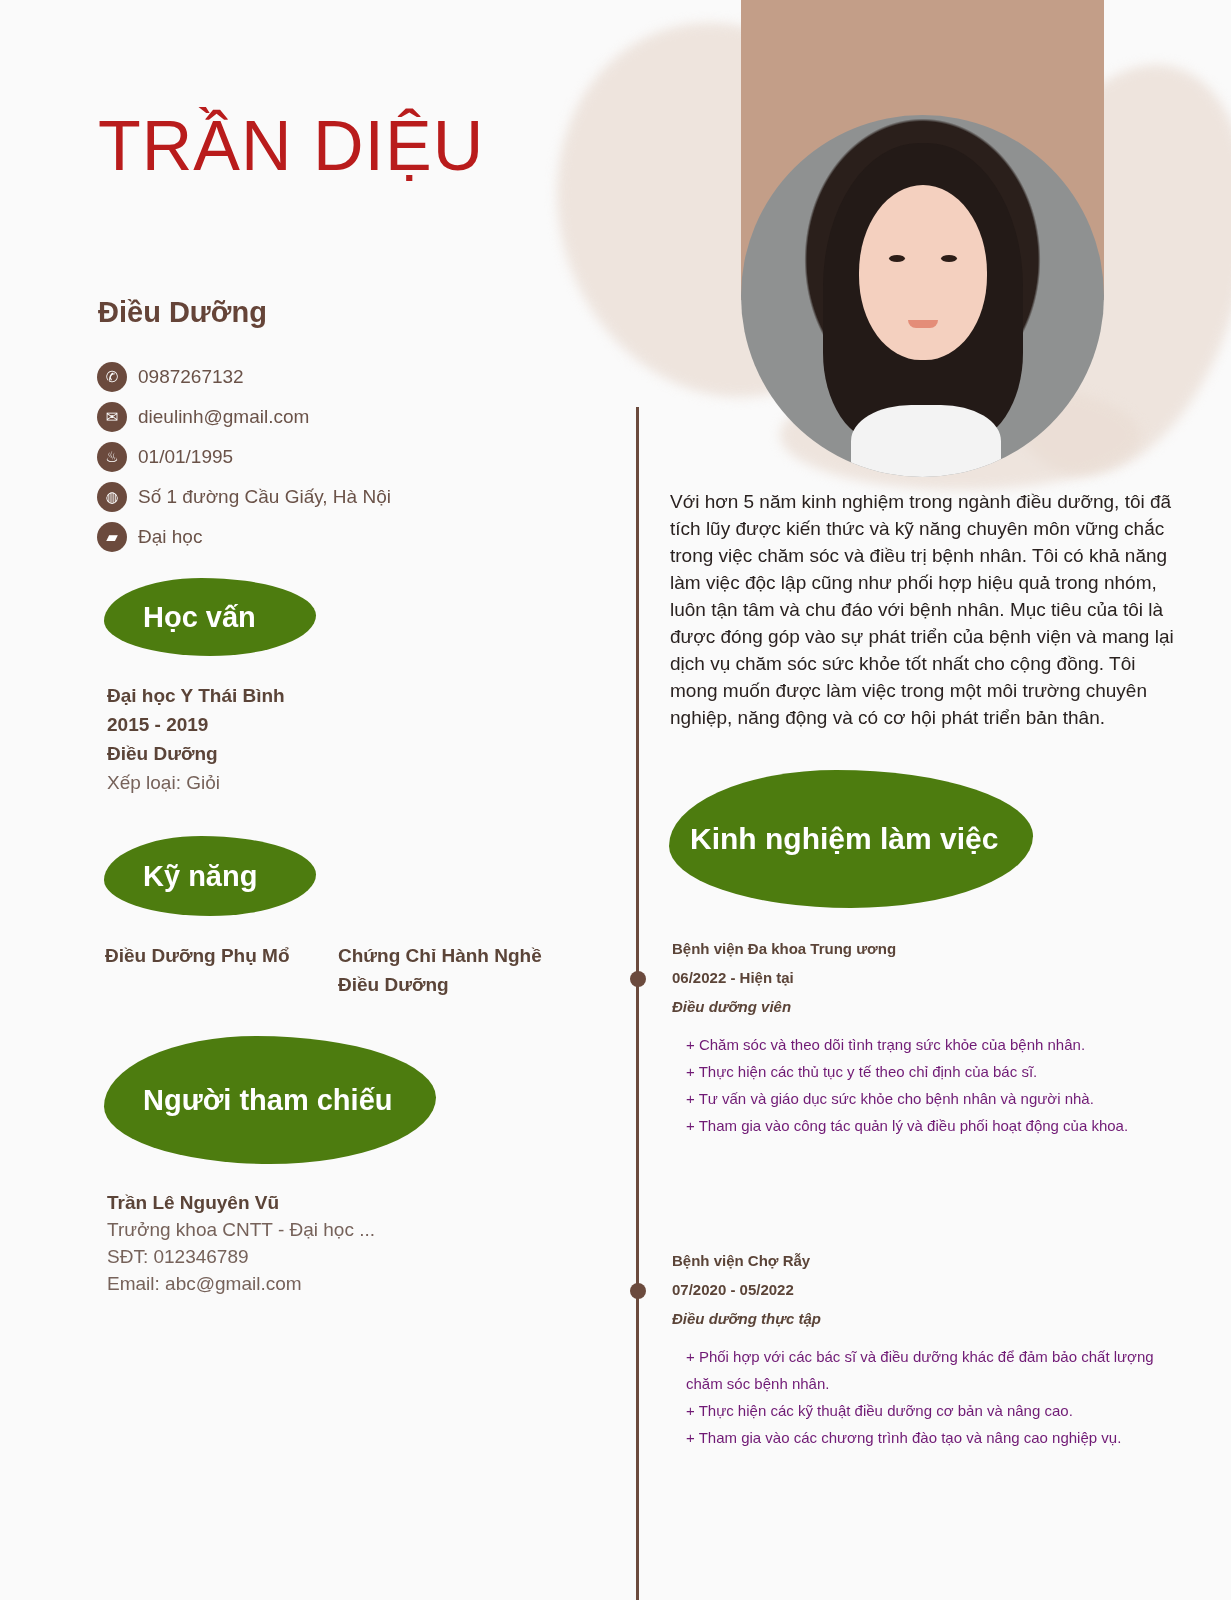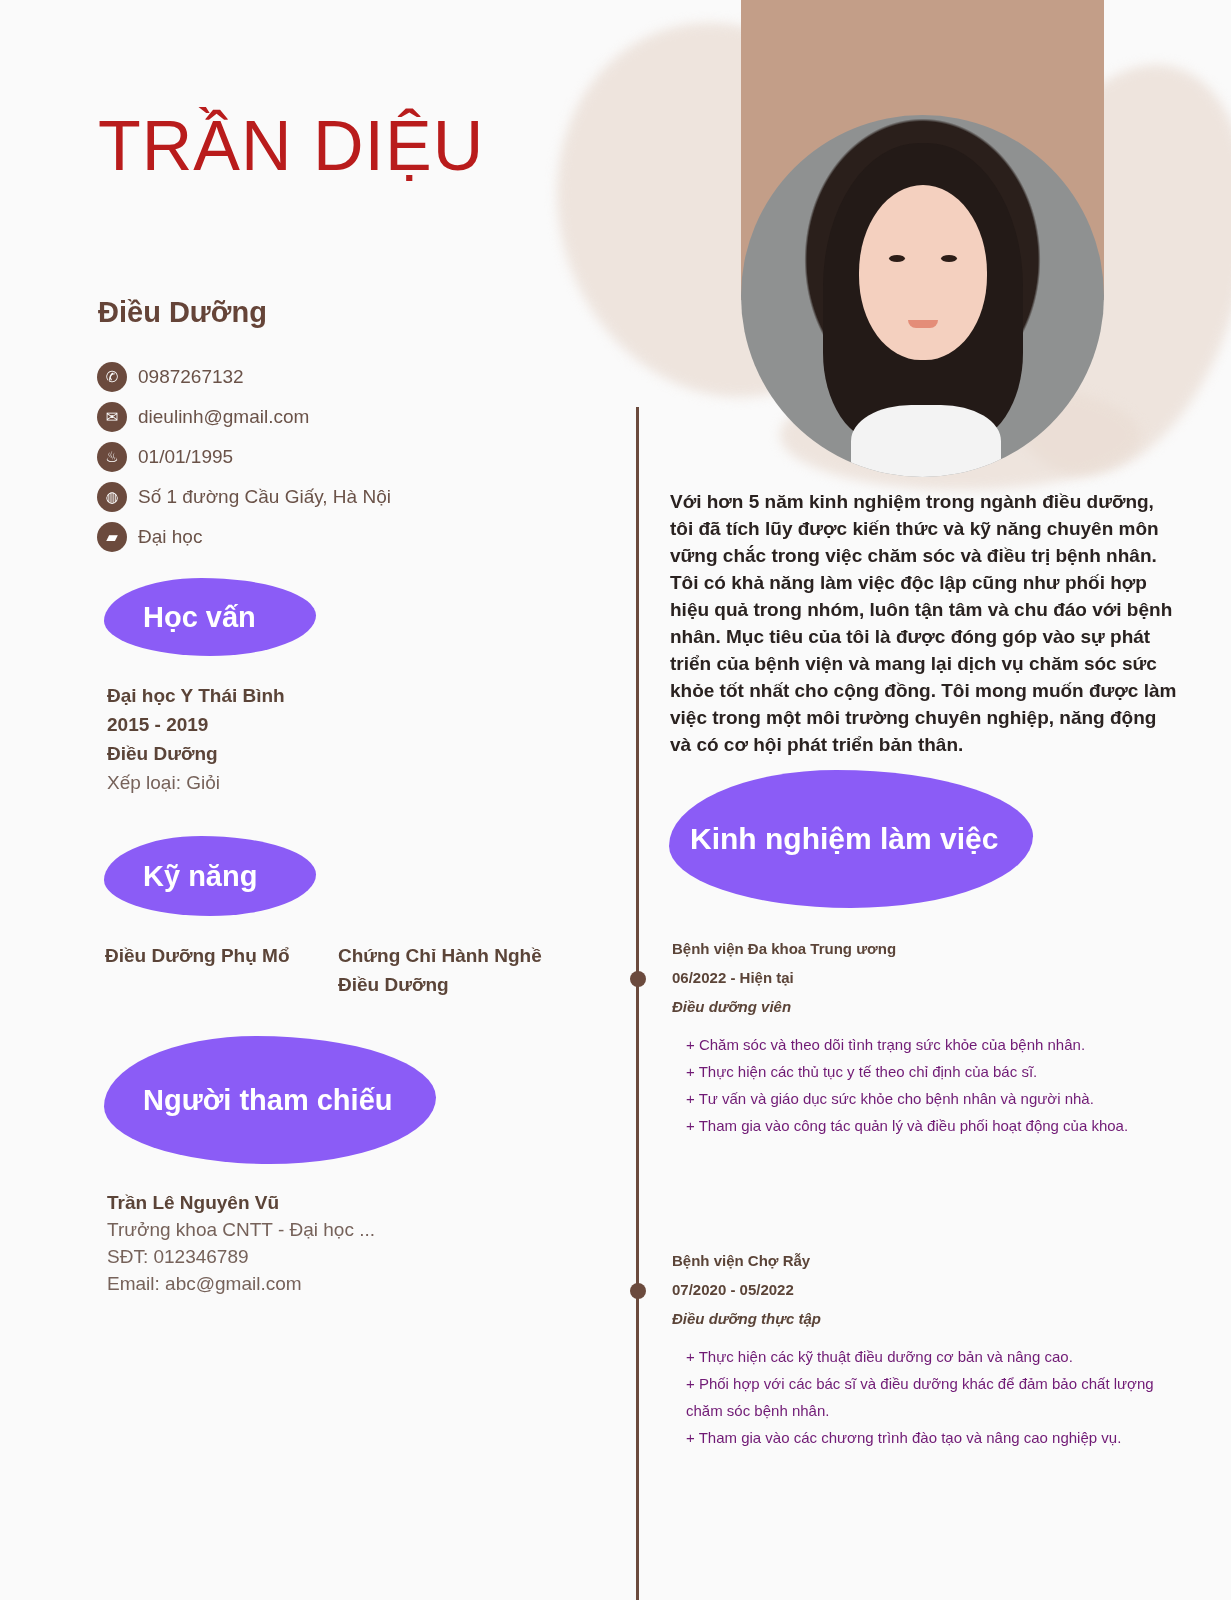--- a/index.html
+++ b/index.html
@@ -14,29 +14,29 @@
   .photo .shirt { position:absolute; left:110px; top:290px; width:150px; height:90px; background:#f3f3f3; border-radius:40% 40% 0 0; }
   .eye { position:absolute; width:16px; height:7px; border-radius:50%; background:#2c1d17; top:140px; }
   .mouth { position:absolute; left:167px; top:205px; width:30px; height:8px; border-radius:0 0 12px 12px; background:#e48d78; }
 
   .name { position:absolute; left:98px; top:110px; font-size:70px; line-height:72px; color:#b91c1c; font-weight:400; letter-spacing:1px; }
   .title { position:absolute; left:98px; top:296px; font-size:29px; font-weight:700; color:#654438; }
   .contacts { position:absolute; left:97px; top:357px; }
   .contact { display:flex; align-items:center; height:40px; font-size:19px; color:#6a5248; }
   .cicon { width:30px; height:30px; border-radius:50%; background:#6b4a3d; color:#fff; display:flex; align-items:center; justify-content:center; font-size:15px; margin-right:11px; }
 
-  .blob { position:absolute; background:#8b5cf6; color:#fff; font-weight:700; display:flex; align-items:center;
+  .blob { position:absolute; background:#4d7c0f; color:#fff; font-weight:700; display:flex; align-items:center;
           border-radius:46% 54% 50% 50% / 55% 48% 52% 45%; }
   .left-entry { position:absolute; left:107px; font-size:19px; line-height:29px; color:#5b4438; }
   .b { font-weight:700; }
   .muted { color:#76625a; }
 
   .timeline { position:absolute; left:636px; top:407px; width:3px; height:1193px; background:#6b4a3d; }
   .dot { position:absolute; left:630px; width:16px; height:16px; border-radius:50%; background:#6b4a3d; }
-  .summary { position:absolute; left:670px; top:488px; width:512px; font-size:19px; line-height:27px; color:#2a2220;font-weight:bold; }
+  .summary { position:absolute; left:670px; top:488px; width:512px; font-size:19px; line-height:27px; color:#2a2220; }
   .job { position:absolute; left:672px; width:500px; font-size:15px; line-height:29px; color:#5b4438; }
   .job .role { font-style:italic; font-weight:700; }
   .bullets { margin-top:10px; margin-left:14px; color:#701a75; line-height:27px; }
 </style>
 </head>
 <body>
 
 <div class="brush" style="left:560px;top:20px;width:330px;height:380px;transform:rotate(-20deg);"></div>
 <div class="brush" style="left:1000px;top:60px;width:240px;height:420px;transform:rotate(15deg);"></div>
 <div class="brush" style="left:780px;top:380px;width:360px;height:110px;"></div>
@@ -125,17 +125,17 @@
     <div>+ Tư vấn và giáo dục sức khỏe cho bệnh nhân và người nhà.</div>
     <div>+ Tham gia vào công tác quản lý và điều phối hoạt động của khoa.</div>
   </div>
 </div>
 
 <div class="job" style="top:1246px;">
   <div class="b">Bệnh viện Chợ Rẫy</div>
   <div class="b">07/2020 - 05/2022</div>
   <div class="role">Điều dưỡng thực tập</div>
   <div class="bullets">
+    <div>+ Phối hợp với các bác sĩ và điều dưỡng khác để đảm bảo chất lượng chăm sóc bệnh nhân.</div>
     <div>+ Thực hiện các kỹ thuật điều dưỡng cơ bản và nâng cao.</div>
-    <div>+ Phối hợp với các bác sĩ và điều dưỡng khác để đảm bảo chất lượng chăm sóc bệnh nhân.</div>
     <div>+ Tham gia vào các chương trình đào tạo và nâng cao nghiệp vụ.</div>
   </div>
 </div>
 
 </body></html>

